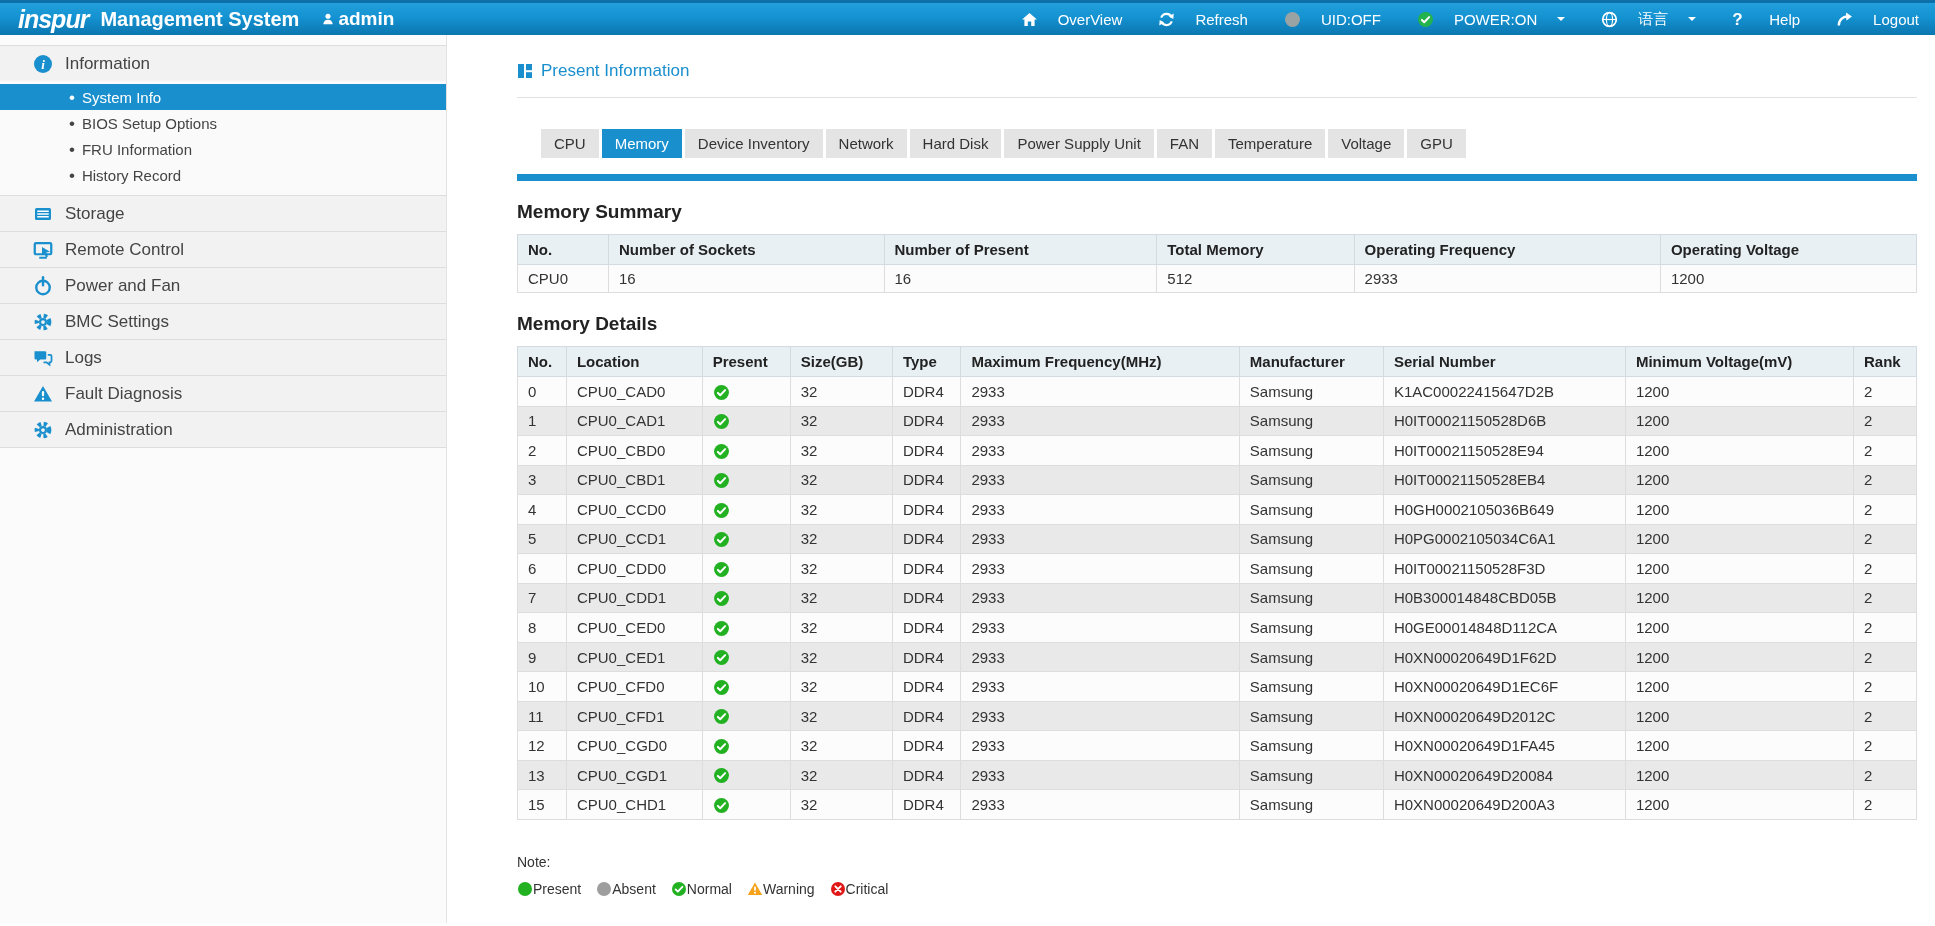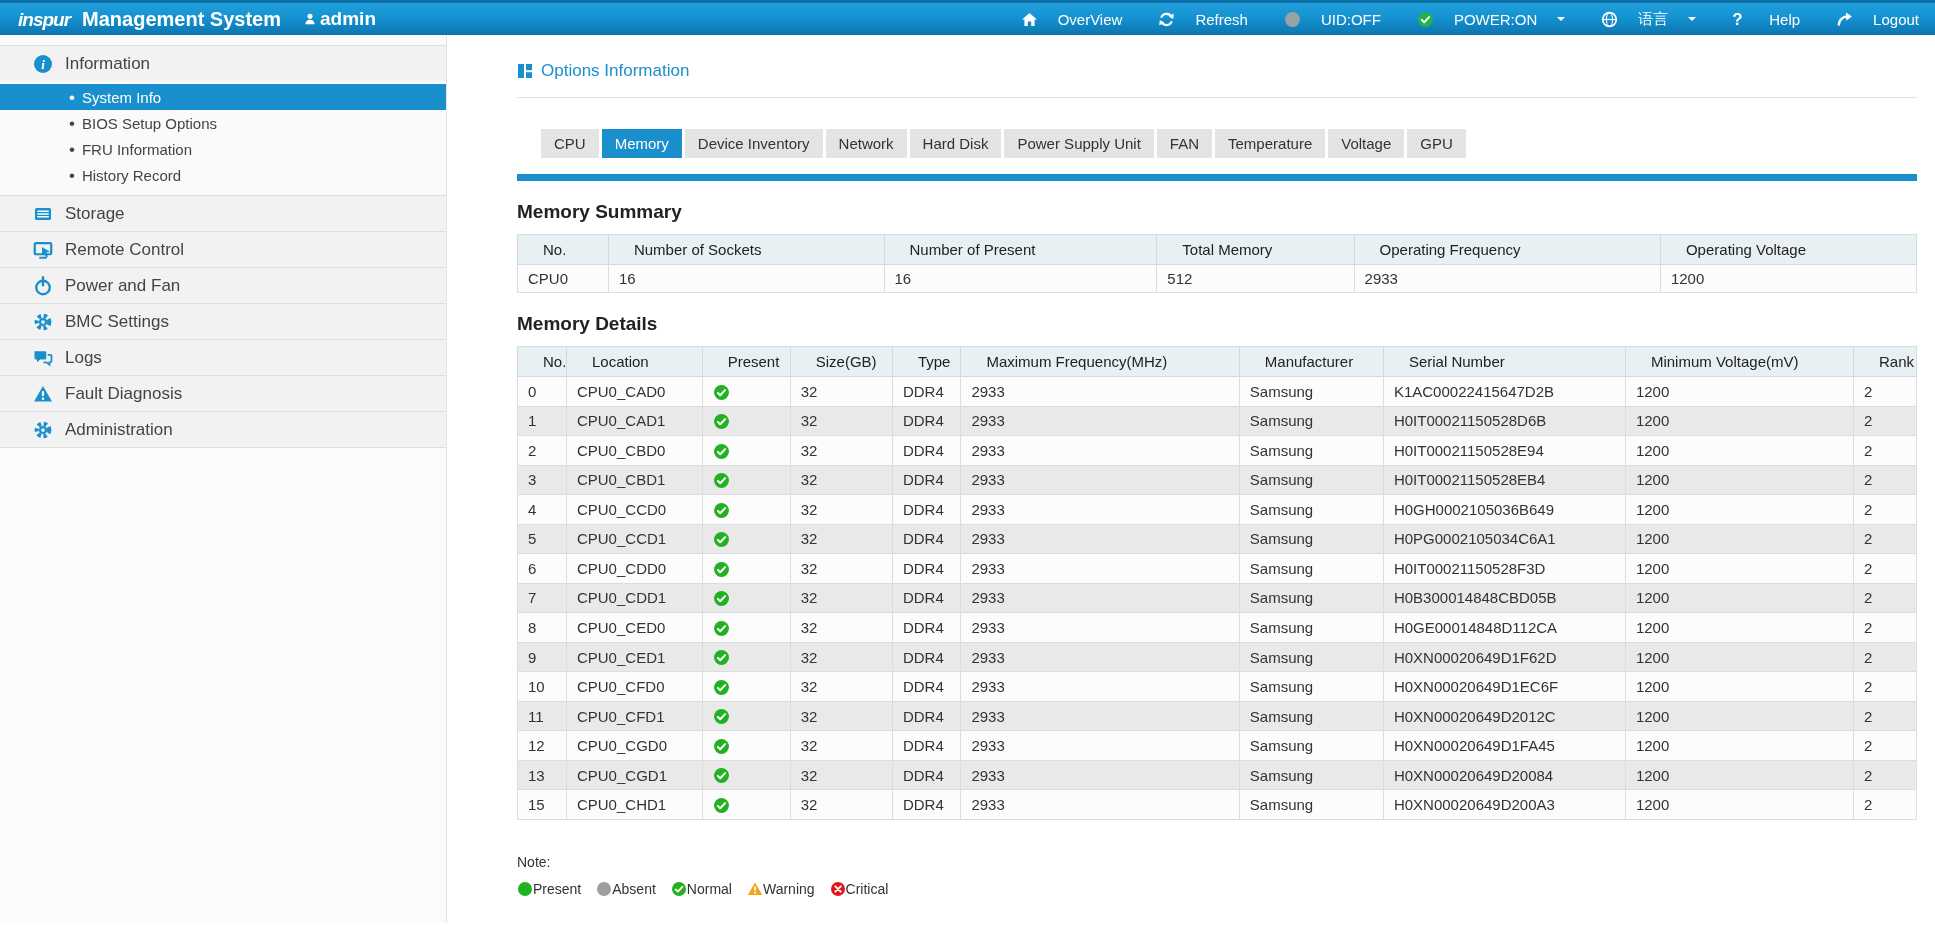--- a/index.html
+++ b/index.html
@@ -10,21 +10,21 @@
     font-family:"Liberation Sans", sans-serif; color:#333;
   }
   
   .topbar {
     height:35px; border-top:3px solid #0d6fa8;
     background:linear-gradient(180deg,#22a0dc 0%,#1492d1 45%,#0c76af 100%);
     display:flex; align-items:center; justify-content:space-between;
     padding:0 16px 0 18px; color:#fff;
   }
   .brand { display:flex; align-items:center; }
-  .logo { font-style:italic; font-weight:bold; font-size:19px; letter-spacing:-1px; line-height:1; }
+  .logo { font-style:italic; font-weight:bold; font-size:25px; letter-spacing:-1px; line-height:1; }
   .app-title { font-weight:bold; font-size:20px; margin-left:12px; line-height:1;text-align:right; }
   .user-chip { display:flex; align-items:center; gap:3px; margin-left:22px; font-size:19px; font-weight:bold;justify-content:space-between; }
   .user-chip .ticon { width:14px; height:14px; }
   .topmenu { display:flex; align-items:center; gap:36px; font-size:15px; }
   .menu-item { display:flex; align-items:center; gap:20px; cursor:pointer; white-space:nowrap; }
   .ticon { display:inline-flex; width:17px; height:17px; color:#fff; }
   .qmark { font-weight:bold; font-size:17px; line-height:17px; display:block; text-align:center; }
   .caret { width:0; height:0; border:4px solid transparent; border-top-color:#fff; margin-top:4px; }
   
   .layout { display:flex; height:888px; }
@@ -45,21 +45,21 @@
   .pt-icon { width:16px; height:16px; display:inline-flex; color:var(--accent); }
   .title-sep { height:1px; background:#e2e2e2; margin:16px 0 15px; }
   .tabs { list-style:none; margin:0 0 0 8px; padding:16px; display:flex; gap:3px; }
   .tabs li { background:#e4e4e4; color:#333; font-size:15px; padding:6px 13px; cursor:pointer; white-space:nowrap; }
   .tabs li.active { background:var(--accent); color:#fff;text-align:right; }
   .tab-underline { height:7px; background:var(--accent); }
   .section-title { font-size:19px; font-weight:bold; color:#222; margin:20px 0 11px; }
   table.tbl { width:100%; border-collapse:collapse; table-layout:fixed; font-size:15px; color:#333; }
   .tbl th {
     background:#e8f0f4; border:1px solid #d2dbe0; color:#222;
-    font-weight:normal; text-align:left; padding:6px 25px; overflow:hidden; white-space:nowrap;
+    font-weight:bold; text-align:left; padding:6px 10px; overflow:hidden; white-space:nowrap;
   }
   .tbl td { border:1px solid #ddd; padding:5px 10px; overflow:hidden; white-space:nowrap; }
   .tbl tbody tr:nth-child(odd)  { background:#fcfcfc; }
   .tbl tbody tr:nth-child(even) { background:#e9e9e9; }
   .status-ic { width:17px; height:17px; display:inline-flex; vertical-align:middle; }
   
   .note { margin-top:34px; font-size:14px; color:#333; }
   .note-label { margin-bottom:11px; }
   .legend { display:flex; align-items:center; gap:15px; }
   .legend-item { display:flex; align-items:center; }
@@ -251,21 +251,21 @@
 
   <main class="content">
     <div class="page-title">
       <span class="pt-icon" id="pt-icon">
           <svg viewBox="0 0 16 16" width="100%" height="100%">
             <rect x="1" y="1" width="6" height="14" fill="currentColor"></rect>
             <rect x="9" y="1" width="6" height="6.2" fill="currentColor"></rect>
             <rect x="9" y="9.2" width="6" height="5.8" fill="currentColor"></rect>
           </svg>
         </span>
-      <span>Options Information</span>
+      <span>Present Information</span>
     </div>
     <div class="title-sep"></div>
 
     <ul class="tabs" id="tabs">
         <li>CPU</li>
         <li class="active">Memory</li>
         <li>Device Inventory</li>
         <li>Network</li>
         <li>Hard Disk</li>
         <li>Power Supply Unit</li>

